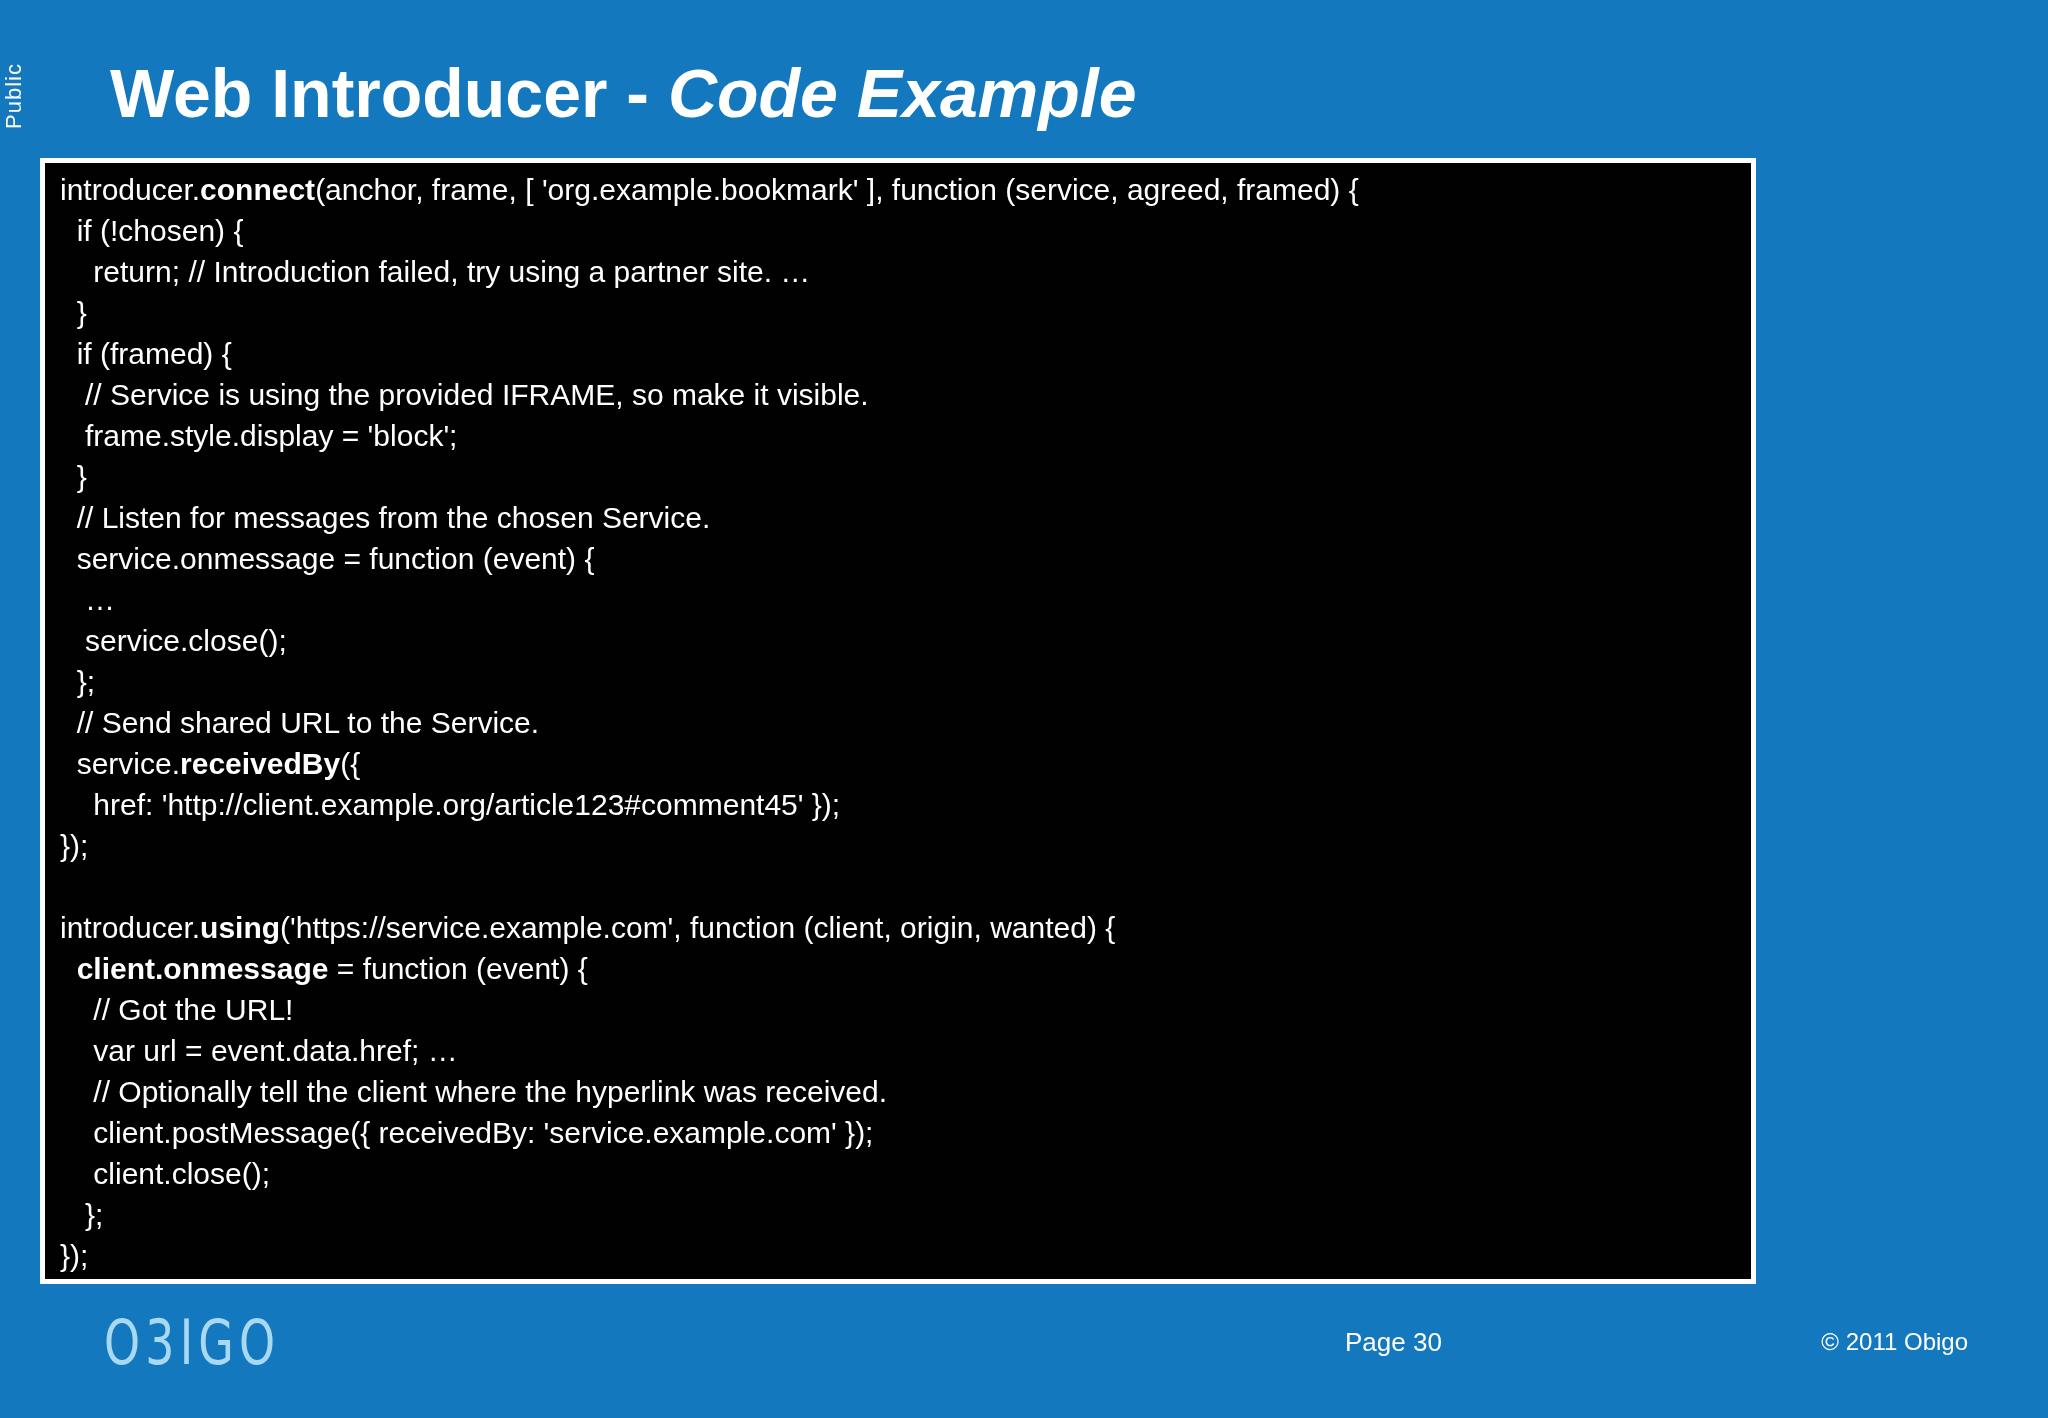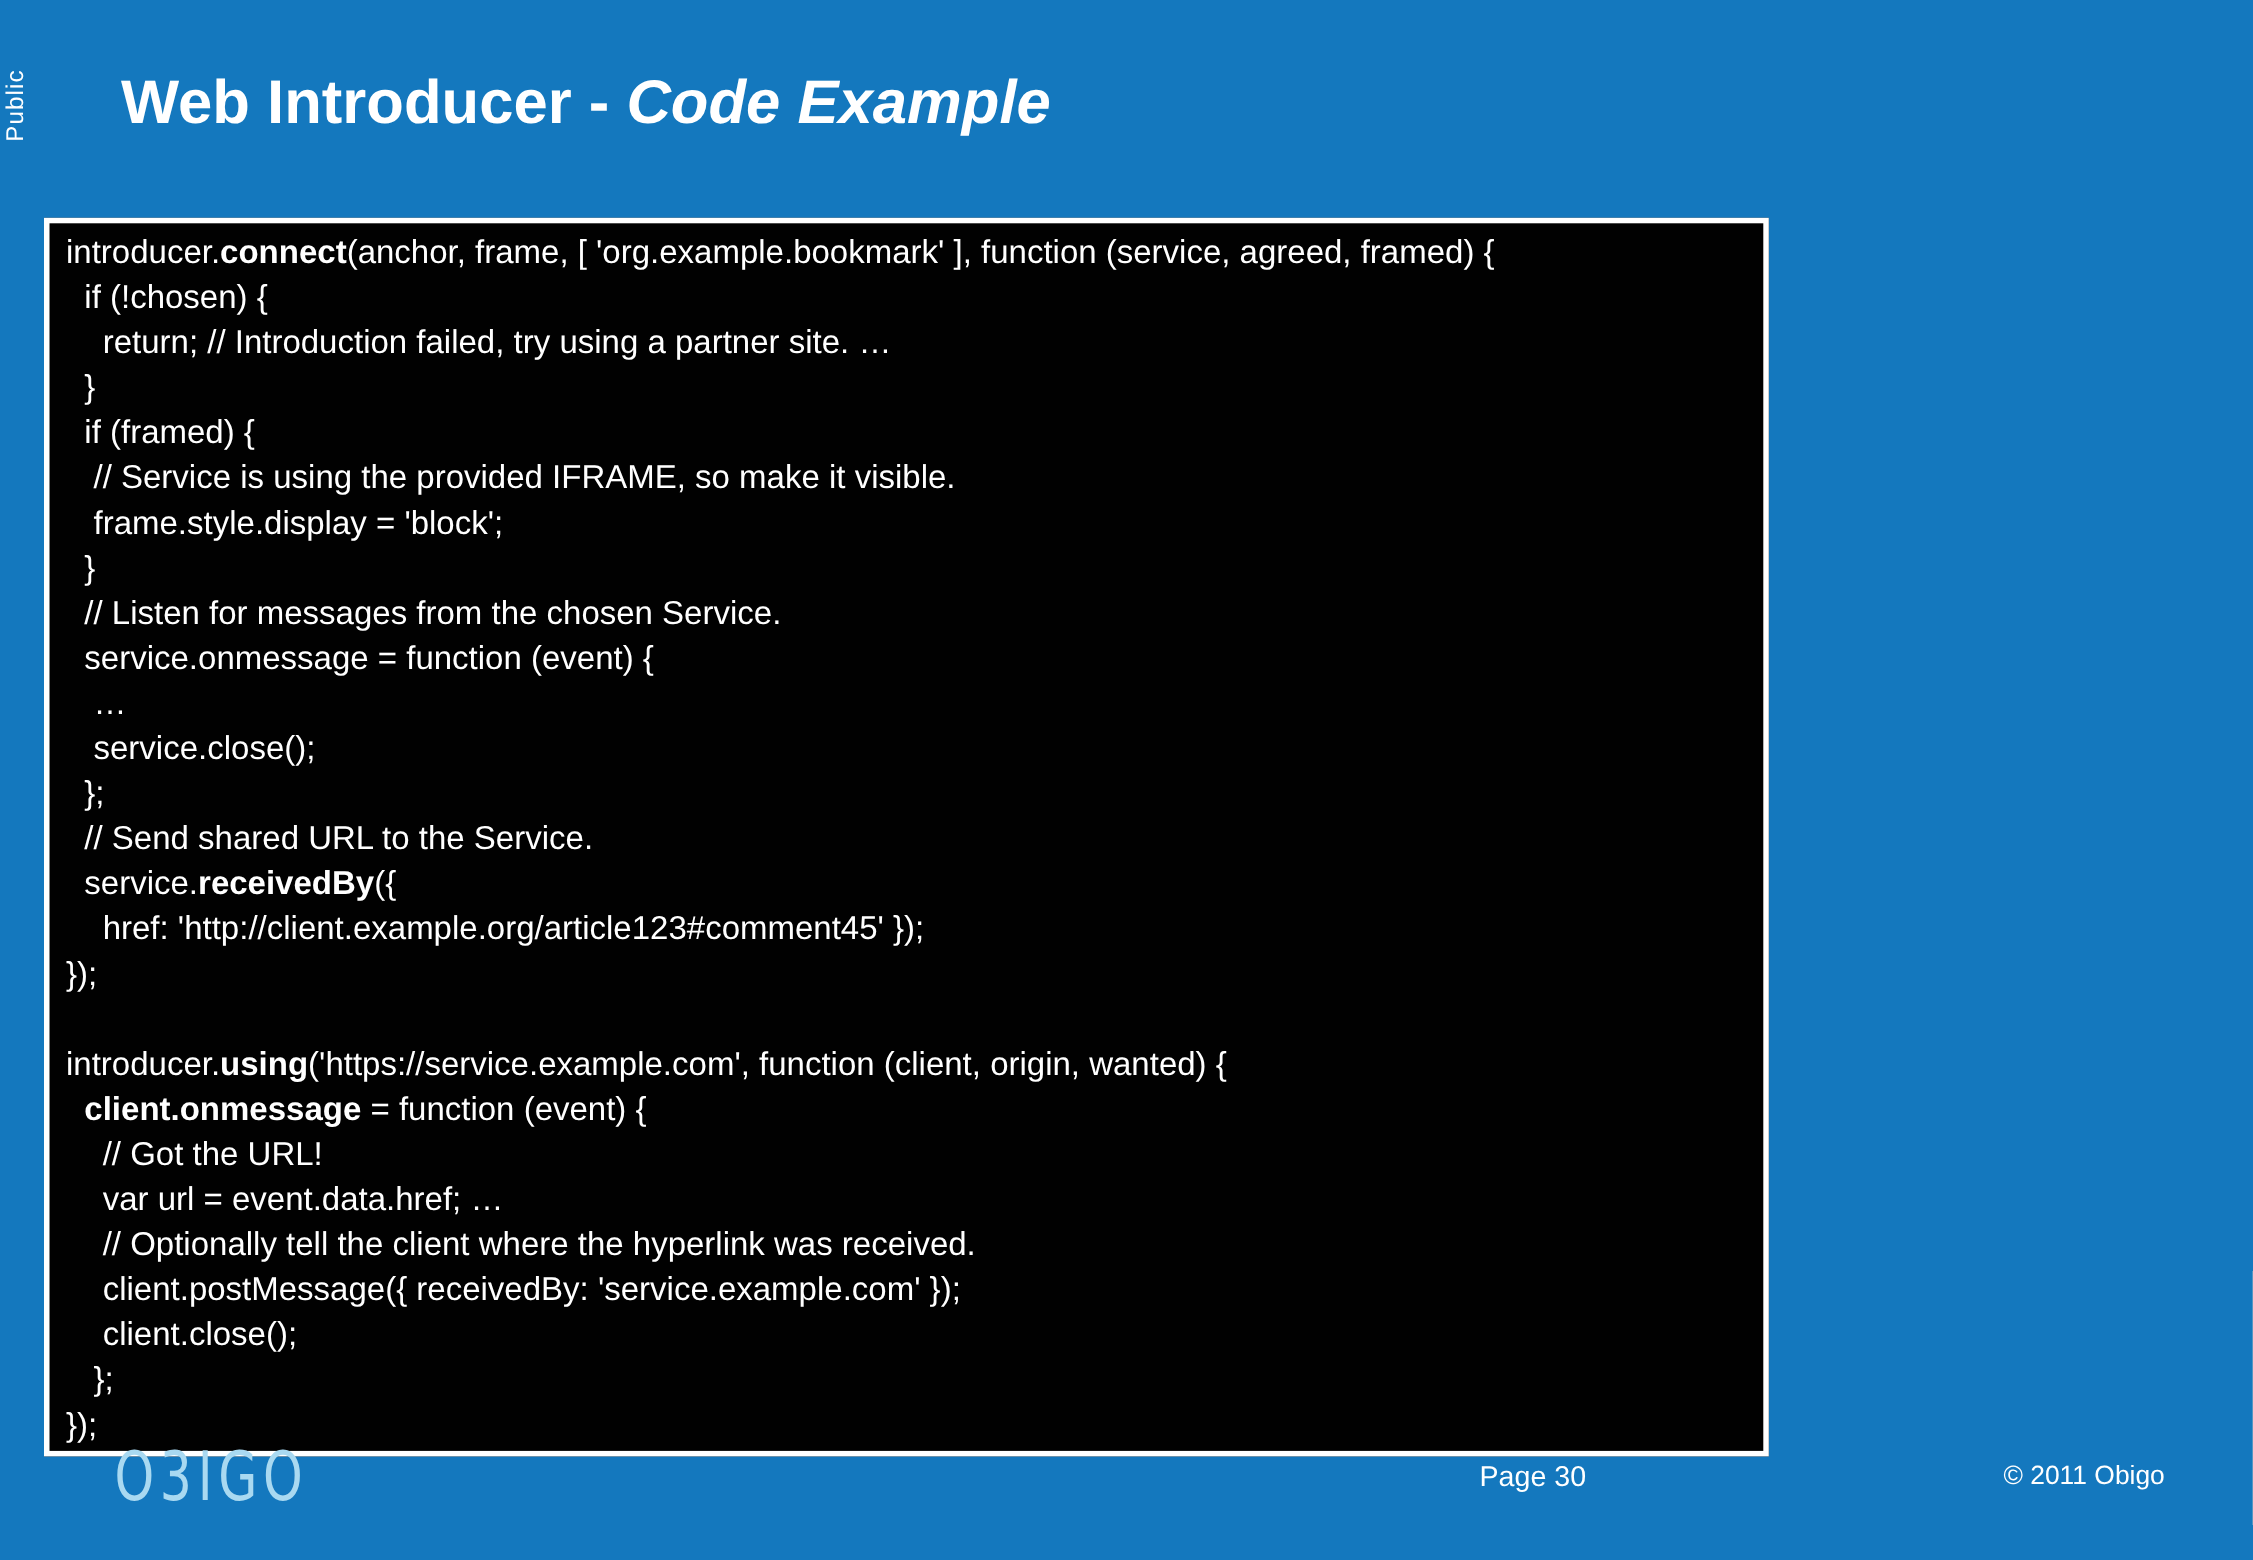--- a/index.html
+++ b/index.html
@@ -18,39 +18,38 @@
     transform: translate(-50%, -50%) rotate(-90deg);
     color: var(--text, #fff);
     font-size: 22px;
     letter-spacing: 1px;
     white-space: nowrap;
   }
   .title {
     position: absolute;
     left: 110px;
     top: 62px;
-    font-size: 56px;
+    font-size: 68px;
     line-height: 62px;
     font-weight: bold;
     color: var(--text, #fff);
     white-space: pre;
   }
   .title .em { font-style: italic; }
   .codebox {
     position: absolute;
     left: 40px;
     top: 158px;
-    width: 1568px;
+    width: 1716px;
     height: 1126px;
     box-sizing: border-box;
     background: var(--code-background, #010101);
     border: 5px solid var(--code-border, #fff);
     padding: 6px 20px 0 15px;
     overflow: hidden;
-    margin-top: 40px;
   }
   .code-line {
     font-size: 30px;
     line-height: 41px;
     color: var(--text, #fff);
     white-space: pre;
   }
   .code-line .b { font-weight: bold; }
   .logo {
     position: absolute;

